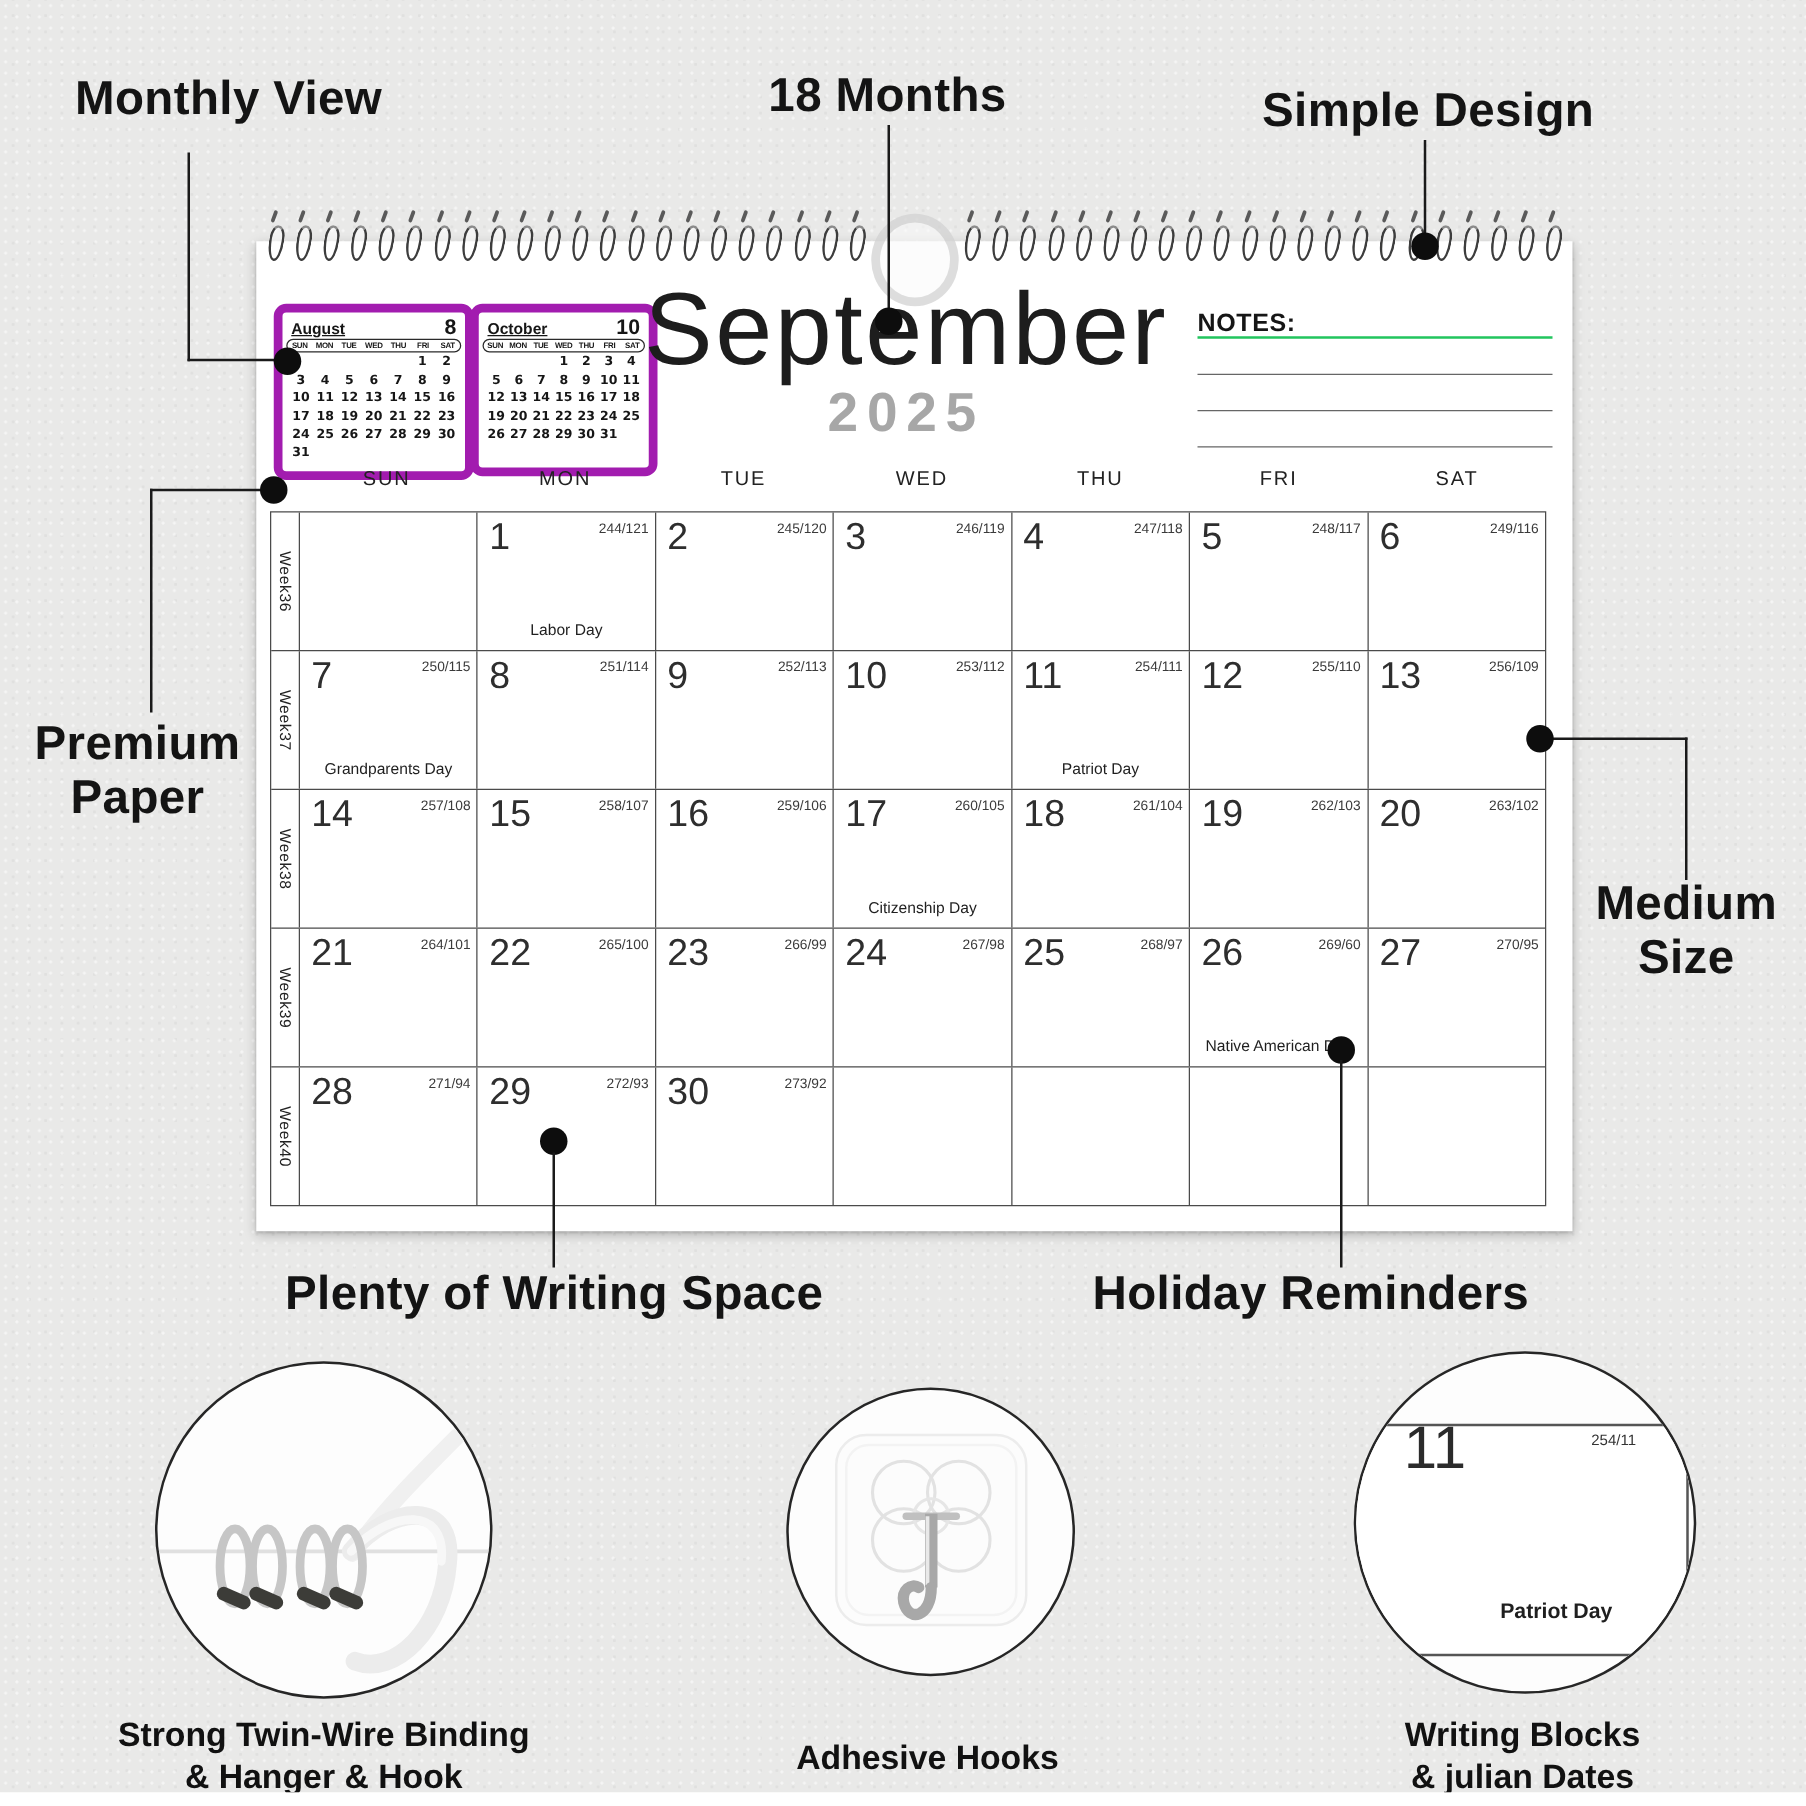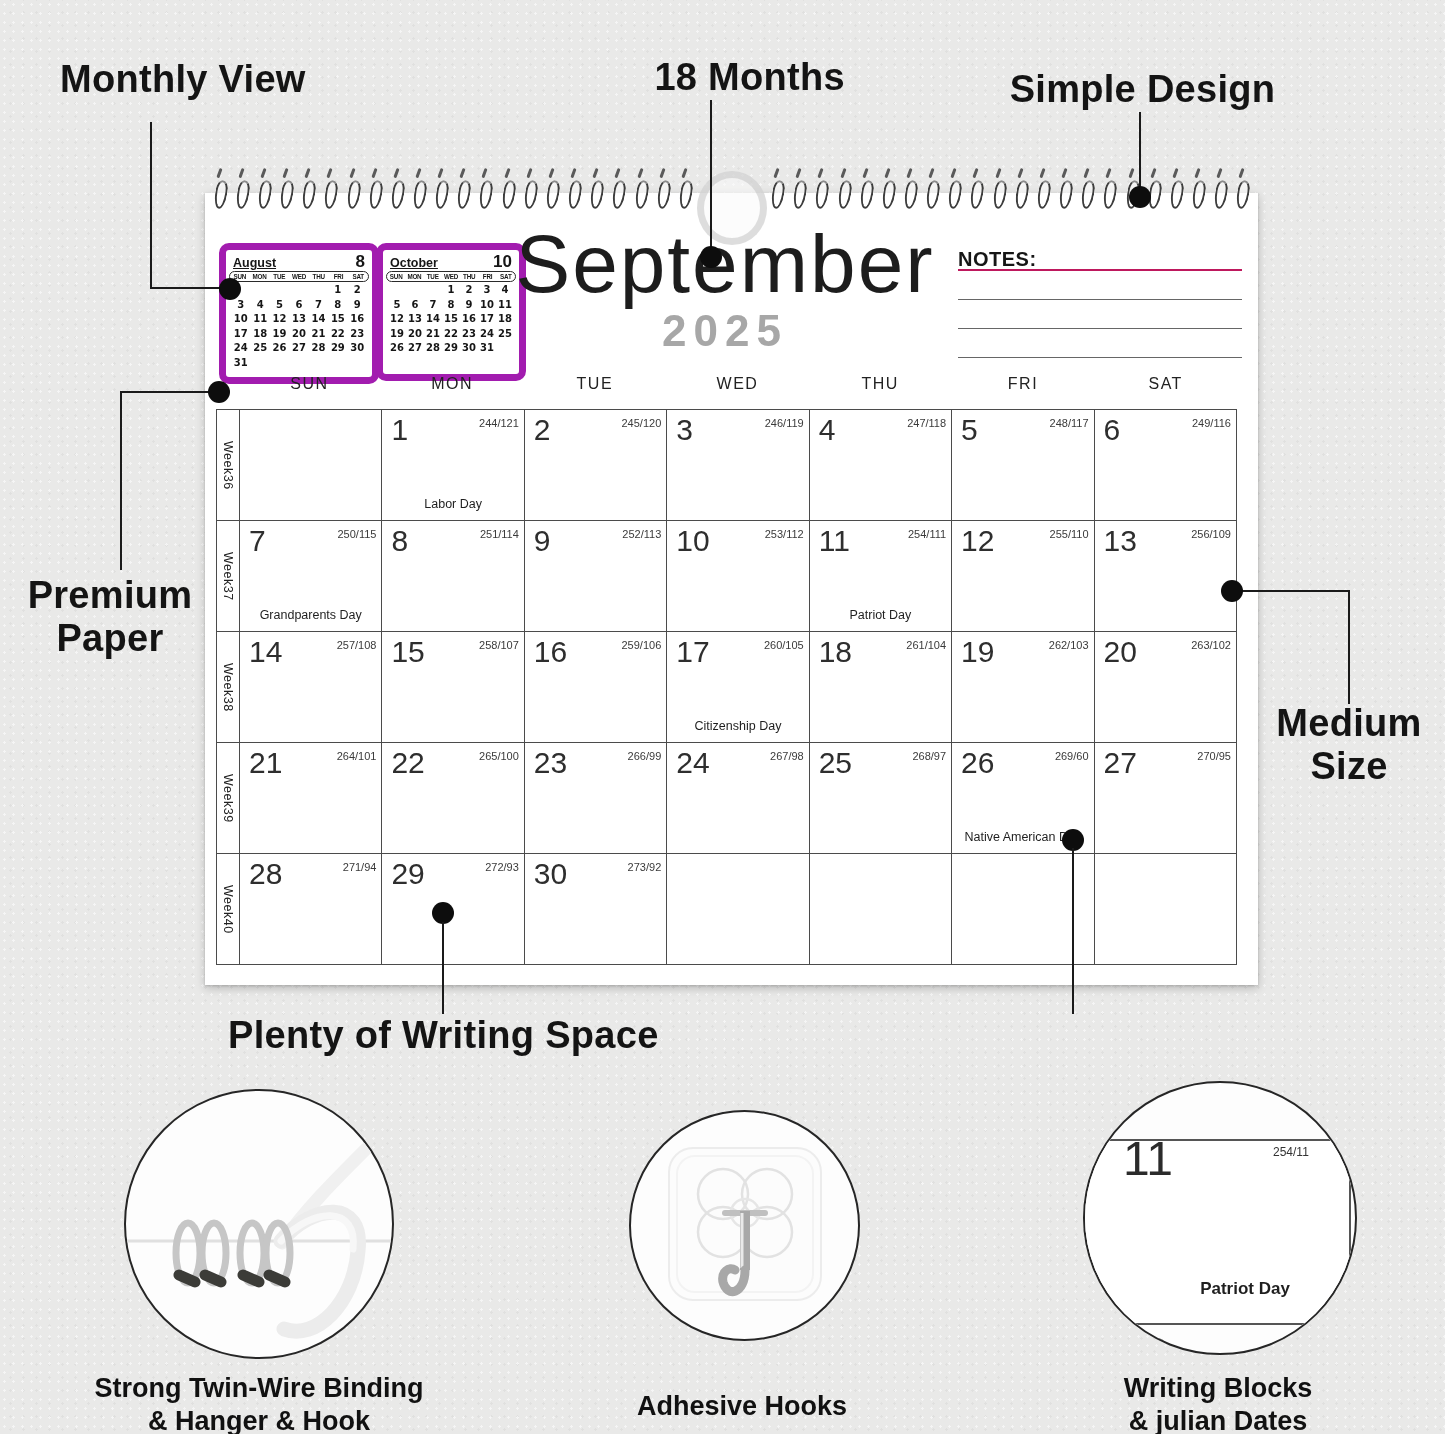--- a/index.html
+++ b/index.html
@@ -38,21 +38,21 @@
   .m-days{display:flex;border:1.3px solid #2a2a2a;border-radius:6px;margin:1px 3px 0 3px;padding:1px 0;}
   .m-day{flex:1;font-size:6.3px;font-weight:700;text-align:center;letter-spacing:-.2px;}
   .m-grid{display:grid;grid-template-columns:repeat(7,1fr);padding:1px 5px 2px 5px;}
   .m-date{font-size:10px;font-weight:600;text-align:center;line-height:14.5px;font-family:"DejaVu Sans",sans-serif;}
   
   .title{position:absolute;left:270px;top:30px;width:500px;text-align:center;
     font-size:82px;font-weight:300;letter-spacing:2px;color:#1d1d1d;line-height:1;}
   .year{position:absolute;left:270px;top:116px;width:500px;text-align:center;
     font-size:44px;font-weight:700;letter-spacing:7px;color:#a7a7a7;line-height:1;}
   .notes{position:absolute;left:753px;top:50px;width:284px;}
-  .notes-first{display:flex;align-items:flex-end;border-bottom:2px solid #be185d;height:26px;}
+  .notes-first{display:flex;align-items:flex-end;border-bottom:2px solid #22c55e;height:26px;}
   .notes-label{font-size:20px;font-weight:600;letter-spacing:.5px;line-height:1;}
   .notes-line{height:28px;border-bottom:1.6px solid #666;}
   
   .dh-row{position:absolute;left:33px;top:182px;width:999px;display:flex;}
   .dh-cell{flex:1;text-align:center;font-size:16px;font-weight:500;letter-spacing:1.5px;color:#222;}
   
   .main-grid{position:absolute;left:11px;top:216px;width:1021px;height:556px;
     border:1.5px solid #4b4b4b;display:flex;flex-direction:column;box-sizing:border-box;}
   .g-row{flex:1;display:flex;min-height:0;}
   .g-row + .g-row{border-top:1px solid #4b4b4b;}
@@ -79,21 +79,21 @@
 </head>
 <body>
 
 <div class="canvas">
 
   <div class="callout" style="left:60px;top:58px;">Monthly View</div>
   <div class="cline" style="left:150px;top:122px;width:2px;height:167px;"></div>
   <div class="cline" style="left:150px;top:287px;width:72px;height:2px;"></div>
   <div class="dot" style="left:219px;top:278px;"></div>
 
-  <div class="callout ctr" style="left:575px;top:56px;width:270px;text-align:right;">18 Months</div>
+  <div class="callout ctr" style="left:575px;top:56px;width:270px;">18 Months</div>
   <div class="cline" style="left:710px;top:100px;width:2px;height:157px;"></div>
   <div class="dot" style="left:700px;top:246px;"></div>
 
   <div class="callout ctr" style="left:1000px;top:68px;width:285px;">Simple Design</div>
   <div class="cline" style="left:1139px;top:112px;width:2px;height:86px;"></div>
   <div class="dot" style="left:1129px;top:186px;z-index:36;"></div>
 
   <div class="callout ctr" style="left:15px;top:574px;width:190px;">
     <div>Premium</div>
     <div>Paper</div>
@@ -107,20 +107,21 @@
     <div>Size</div>
   </div>
   <div class="cline" style="left:1240px;top:590px;width:110px;height:2px;"></div>
   <div class="cline" style="left:1348px;top:590px;width:2px;height:114px;"></div>
   <div class="dot" style="left:1221px;top:580px;"></div>
 
   <div class="callout" style="left:228px;top:1014px;">Plenty of Writing Space</div>
   <div class="cline" style="left:442px;top:922px;width:2px;height:92px;"></div>
   <div class="dot" style="left:432px;top:902px;z-index:16;"></div>
 
+  <div class="callout" style="left:874px;top:1014px;">Holiday Reminders</div>
   <div class="cline" style="left:1072px;top:848px;width:2px;height:166px;"></div>
   <div class="dot" style="left:1062px;top:829px;z-index:16;"></div>
 
   <div class="sheet">
 
     <div class="binding">
       <div class="bseg">
           <div class="loop"></div>
           <div class="loop"></div>
           <div class="loop"></div>

